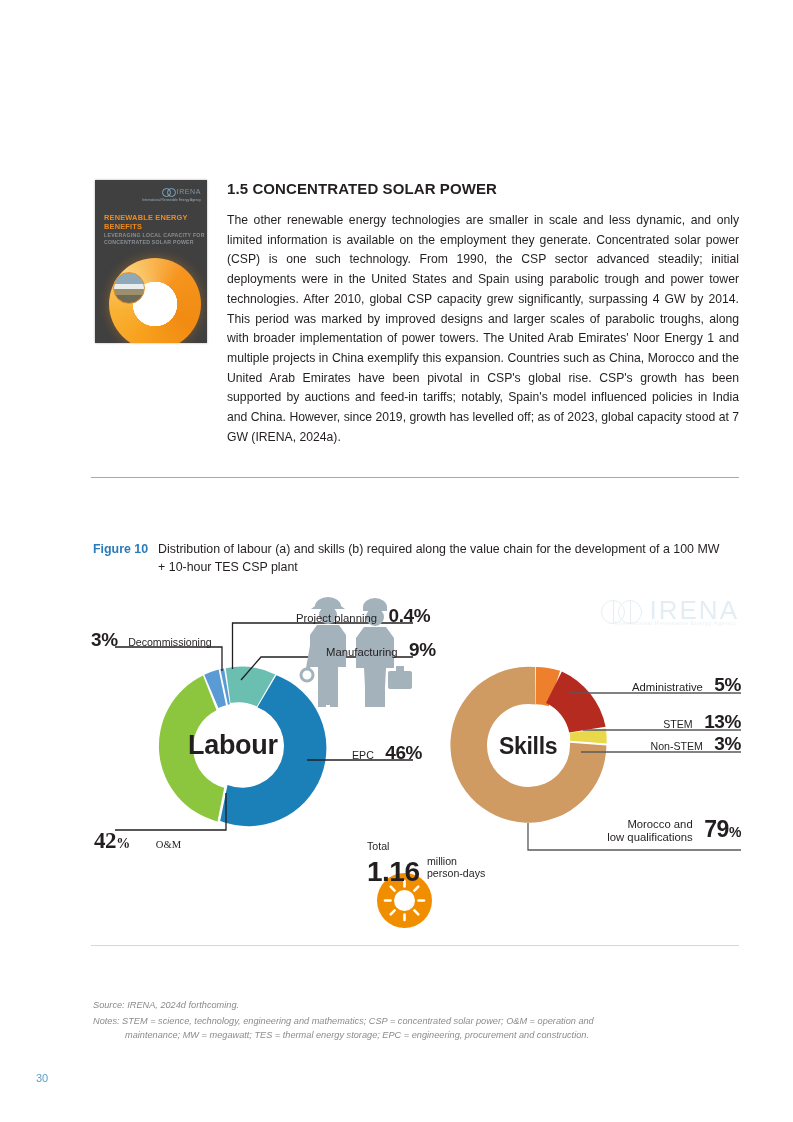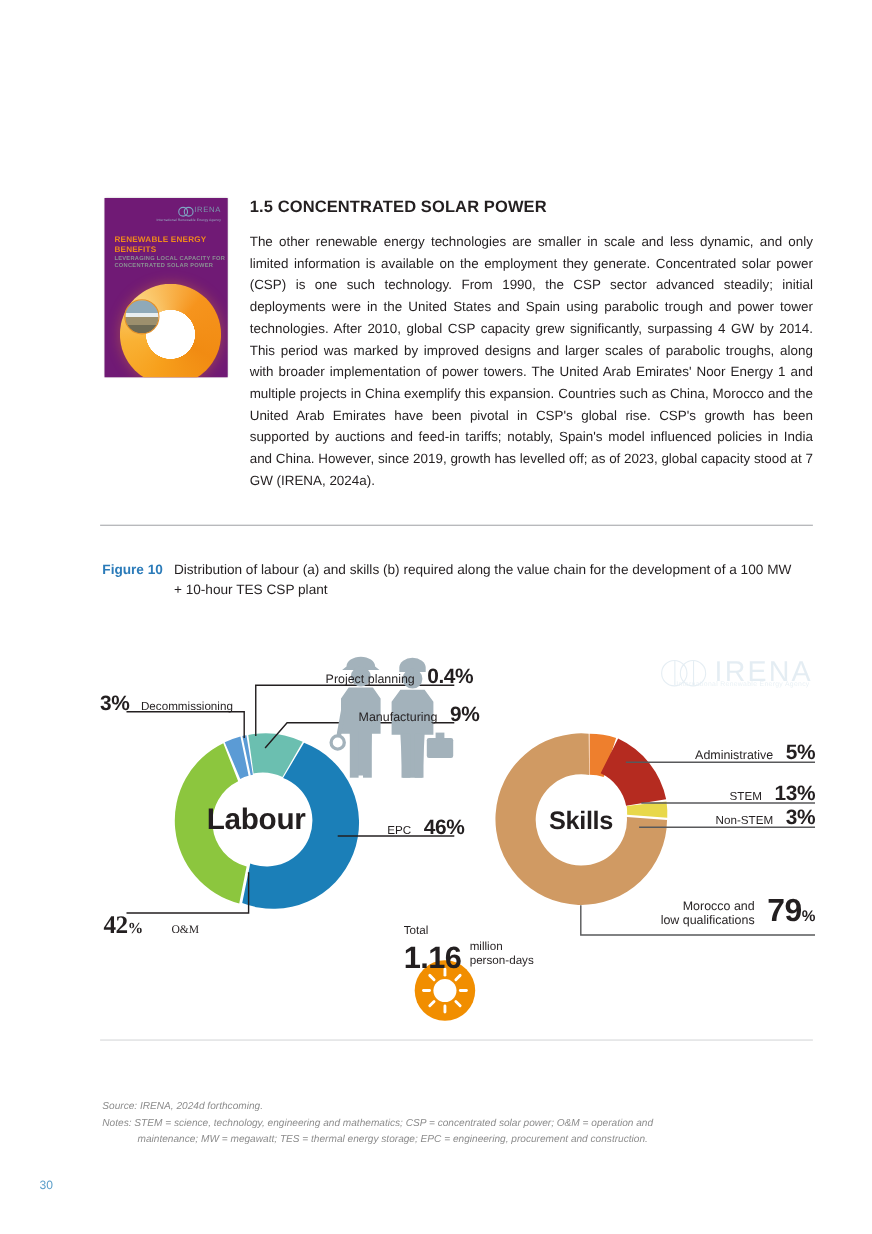--- a/index.html
+++ b/index.html
@@ -8,21 +8,21 @@
 
   .page{position:absolute;inset:0;}
 
   
   .runhead{position:absolute;left:91px;top:42px;font-size:10.5px;letter-spacing:1.35px;}
   .runhead .grey{color:#8b8b8b;}
   .runhead .blue{color:#2b7bb9;font-weight:bold;}
 
   
   .cover{position:absolute;left:95px;top:180px;width:112px;height:163px;
-         background:#701a75;box-shadow:0 0 2px rgba(0,0,0,.35);overflow:hidden;text-decoration:underline;}
+         background:#404040;box-shadow:0 0 2px rgba(0,0,0,.35);overflow:hidden;text-decoration:underline;}
   .cover .logo{position:absolute;right:6px;top:8px;font-size:6.5px;color:#6e8fa8;letter-spacing:.4px;
                display:flex;align-items:center;gap:2px;}
   .cover .logo .mark{width:13px;height:7px;position:relative;}
   .cover .logo .mark i{position:absolute;top:0;width:7px;height:7px;border:1px solid #7fa7c4;border-radius:50%;}
   .cover .logo .mark i:nth-child(1){left:0;}
   .cover .logo .mark i:nth-child(2){left:5px;}
   .cover .logo .nm{font-size:7px;color:#7a98ad;letter-spacing:.6px;}
   .cover .tagline{position:absolute;right:6px;top:18px;font-size:3.1px;color:#9bb3c6;letter-spacing:.1px;}
   .cover h4{position:absolute;left:9px;top:33px;margin:0;font-size:7.4px;line-height:9px;
             color:#f08a1c;font-weight:bold;letter-spacing:.2px;}
@@ -39,21 +39,21 @@
                 background:linear-gradient(#8fa9b8 0 38%, #e8eef0 38% 52%, #9c8f6d 52% 74%, #6d6a55 74% 100%);}
 
   h2.sect{position:absolute;left:227px;top:180px;margin:0;font-size:15px;font-weight:bold;letter-spacing:.1px;}
   p.body{position:absolute;left:227px;top:211px;width:512px;margin:0;
          font-size:12.2px;line-height:19.7px;text-align:justify;color:#231f20;}
 
   .rule{position:absolute;left:91px;width:648px;height:1px;background:#a7a9ac;}
   .rule.light{background:#d6d7d9;}
 
   
-  .figcap{position:absolute;left:93px;top:509px;width:650px;font-size:12.4px;line-height:18px;}
+  .figcap{position:absolute;left:93px;top:540px;width:650px;font-size:12.4px;line-height:18px;}
   .figcap .fnum{color:#2b7bb9;font-weight:bold;}
   .figcap .ftxt{display:inline-block;vertical-align:top;width:568px;margin-left:10px;}
 
   
   .fig{position:absolute;left:91px;top:585px;width:650px;height:360px;}
   .fig svg{position:absolute;left:0;top:0;}
 
   .wm{position:absolute;right:2px;top:10px;opacity:.30;display:flex;align-items:center;gap:5px;}
   .wm .globe{width:44px;height:22px;position:relative;}
   .wm .globe i{position:absolute;top:0;width:22px;height:22px;border:1.6px solid #a9c5d8;border-radius:50%;}
@@ -254,21 +254,21 @@
       <span class="nm sm">Non-STEM</span>
       <span class="pc" style="margin-left:7px;">3</span><span class="pc u">%</span>
     </div>
 
     <div class="lbl two" style="right:0px;top:233px;">
       <span style="display:inline-block;text-align:right;vertical-align:middle;">
         <span class="nm" style="display:block;">Morocco and</span>
         <span class="nm" style="display:block;">low qualifications</span>
       </span>
       <span style="display:inline-block;vertical-align:middle;margin-left:7px;">
-        <span class="pc" style="font-size:29px;">79</span><span class="pc u" style="font-size:14px;">%</span>
+        <span class="pc" style="font-size:23px;">79</span><span class="pc u" style="font-size:14px;">%</span>
       </span>
     </div>
   </div>
 
   <div class="total">
     <div class="t1">Total</div>
     <div style="margin-top:3px;">
       <span class="big">1.16</span>
       <span class="u">
         <span style="display:block;">million</span>

